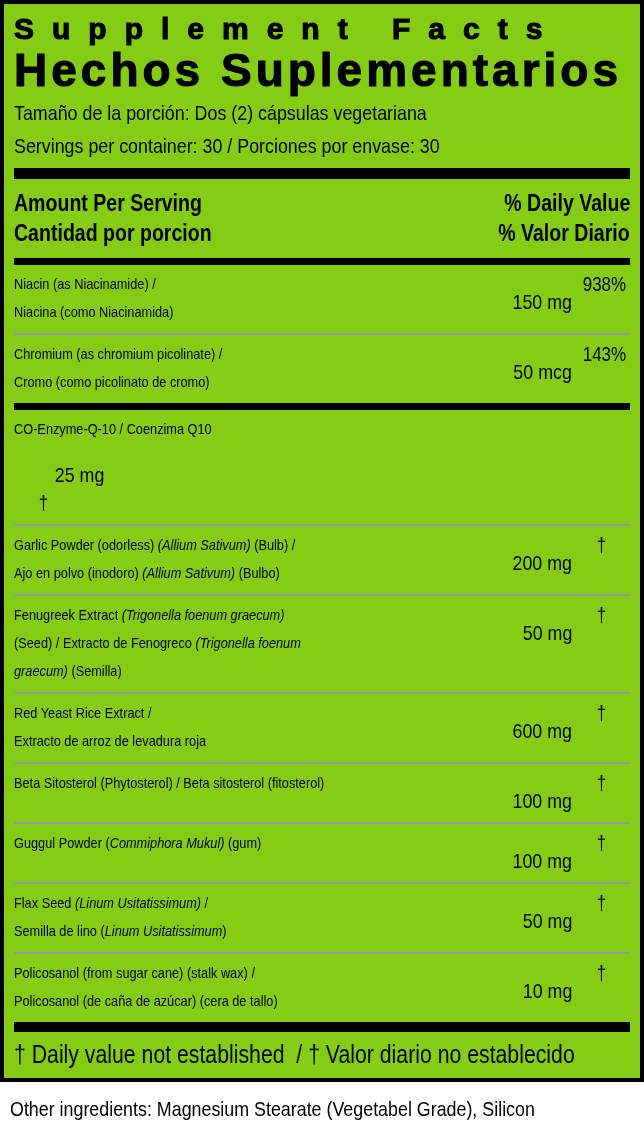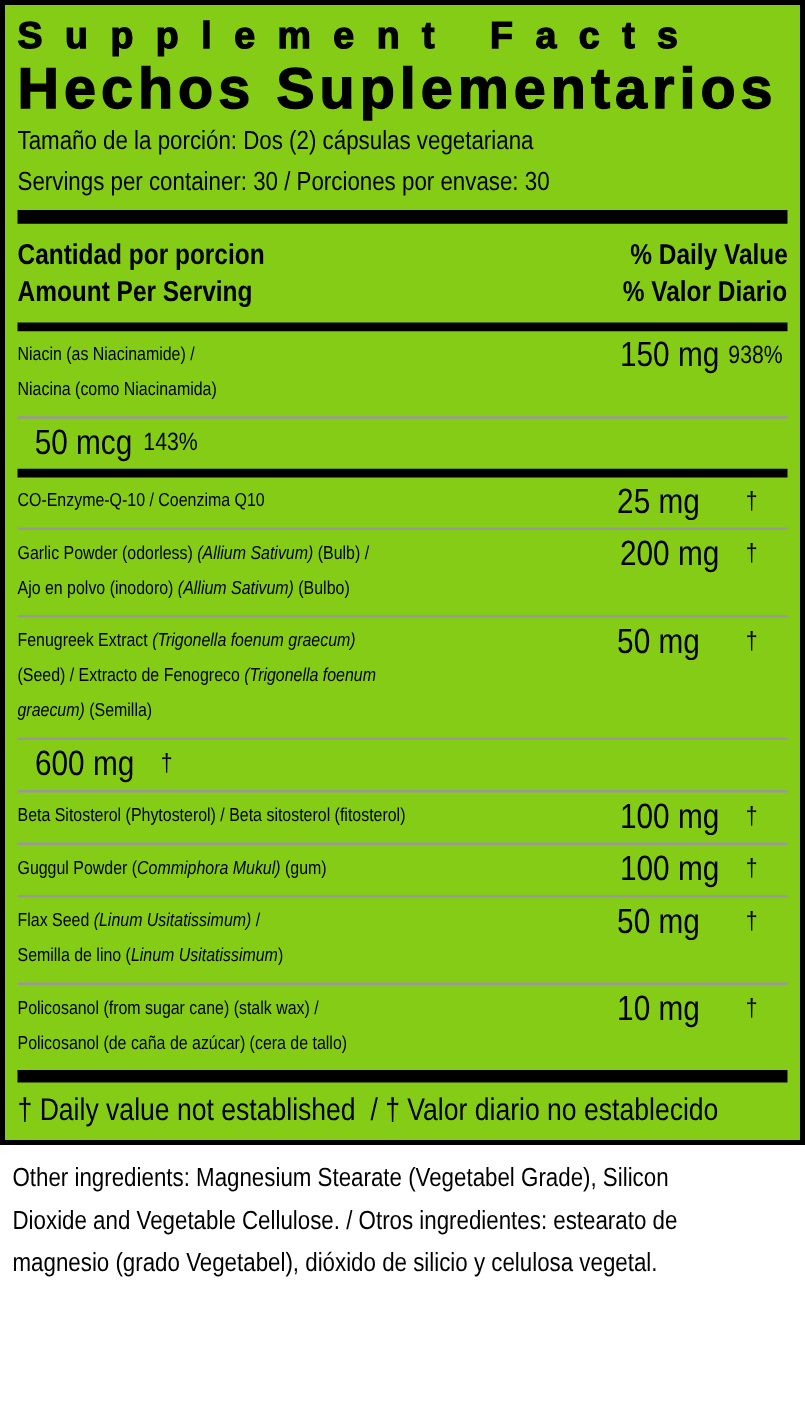--- a/index.html
+++ b/index.html
@@ -69,24 +69,24 @@
   .col-header .left { flex: 1; }
   .col-header .right { text-align: right; }
   .hdr-line { font-size: 23px; font-weight: bold; line-height: 30px; }
 
   .srow {
     display: flex;
     align-items: flex-start;
     padding: 5px 0 7px 0;
   }
   .sep-thin  { border-top: 2px solid #999999; }
-  .sep-thick { border-top: 7px solid #000000; }
+  .sep-thick { border-top: 7px solid #000000; flex-direction: column; }
 
   .cell-name { flex: 1; font-size: 15px; line-height: 28px; }
-  .cell-amount { width: 90px; text-align: left; font-size: 28px; line-height: 28px; }
+  .cell-amount { width: 90px; text-align: right; font-size: 21px; line-height: 28px; margin-top: 18px; }
   .cell-dv { width: 58px; text-align: center; font-size: 20px; line-height: 28px; }
   .it { font-style: italic; }
 
   .footnote-row { padding: 8px 0 10px 0; font-size: 25px; line-height: 28px; }
   .footnote-row .cond { white-space: pre-wrap; }
 
   .other-ingredients {
     padding: 10px 10px 0 10px;
     font-size: 21px;
     line-height: 34px;
@@ -109,43 +109,46 @@
       <div class="serving-line">
         <span class="cond">Servings per container: 30 / Porciones por envase: 30</span>
       </div>
     </div>
 
     <div class="bar bar-top"></div>
 
     <div class="col-header">
       <div class="left">
         <div class="hdr-line">
+            <span class="cond">Amount Per Serving</span>
+          </div>
+        <div class="hdr-line">
             <span class="cond">Cantidad por porcion</span>
-          </div>
-        <div class="hdr-line">
-            <span class="cond">Amount Per Serving</span>
           </div>
       </div>
       <div class="right">
         <div class="hdr-line"><span class="cond-r">% Daily Value</span></div>
         <div class="hdr-line"><span class="cond-r">% Valor Diario</span></div>
       </div>
     </div>
 
     <div class="bar bar-medium"></div>
 
     <div id="rows">
         <div class="srow">
           <div class="cell-name">
             <span class="cond"><span>Niacin (as Niacinamide) /</span><br><span>Niacina (como Niacinamida)</span></span>
           </div>
           <div class="cell-amount"><span class="cond-r">150 mg</span></div>
           <div class="cell-dv"><span class="cond-r">938%</span></div>
         </div>
         <div class="srow sep-thin">
+          <div class="cell-name">
+            <span class="cond"><span>Chromium (as chromium picolinate) /</span><br><span>Cromo (como picolinato de cromo)</span></span>
+          </div>
           <div class="cell-amount"><span class="cond-r">50 mcg</span></div>
           <div class="cell-dv"><span class="cond-r">143%</span></div>
         </div>
         <div class="srow sep-thick">
           <div class="cell-name">
             <span class="cond"><span>CO-Enzyme-Q-10 / Coenzima Q10</span></span>
           </div>
           <div class="cell-amount"><span class="cond-r">25 mg</span></div>
           <div class="cell-dv"><span class="cond-r">†</span></div>
         </div>
@@ -157,20 +160,23 @@
           <div class="cell-dv"><span class="cond-r">†</span></div>
         </div>
         <div class="srow sep-thin">
           <div class="cell-name">
             <span class="cond"><span>Fenugreek Extract </span><span class="it">(Trigonella foenum graecum)</span><br><span>(Seed) / Extracto de Fenogreco </span><span class="it">(Trigonella foenum</span><br><span class="it">graecum)</span><span> (Semilla)</span></span>
           </div>
           <div class="cell-amount"><span class="cond-r">50 mg</span></div>
           <div class="cell-dv"><span class="cond-r">†</span></div>
         </div>
         <div class="srow sep-thin">
+          <div class="cell-name">
+            <span class="cond"><span>Red Yeast Rice Extract /</span><br><span>Extracto de arroz de levadura roja</span></span>
+          </div>
           <div class="cell-amount"><span class="cond-r">600 mg</span></div>
           <div class="cell-dv"><span class="cond-r">†</span></div>
         </div>
         <div class="srow sep-thin">
           <div class="cell-name">
             <span class="cond"><span>Beta Sitosterol (Phytosterol) / Beta sitosterol (fitosterol)</span></span>
           </div>
           <div class="cell-amount"><span class="cond-r">100 mg</span></div>
           <div class="cell-dv"><span class="cond-r">†</span></div>
         </div>

